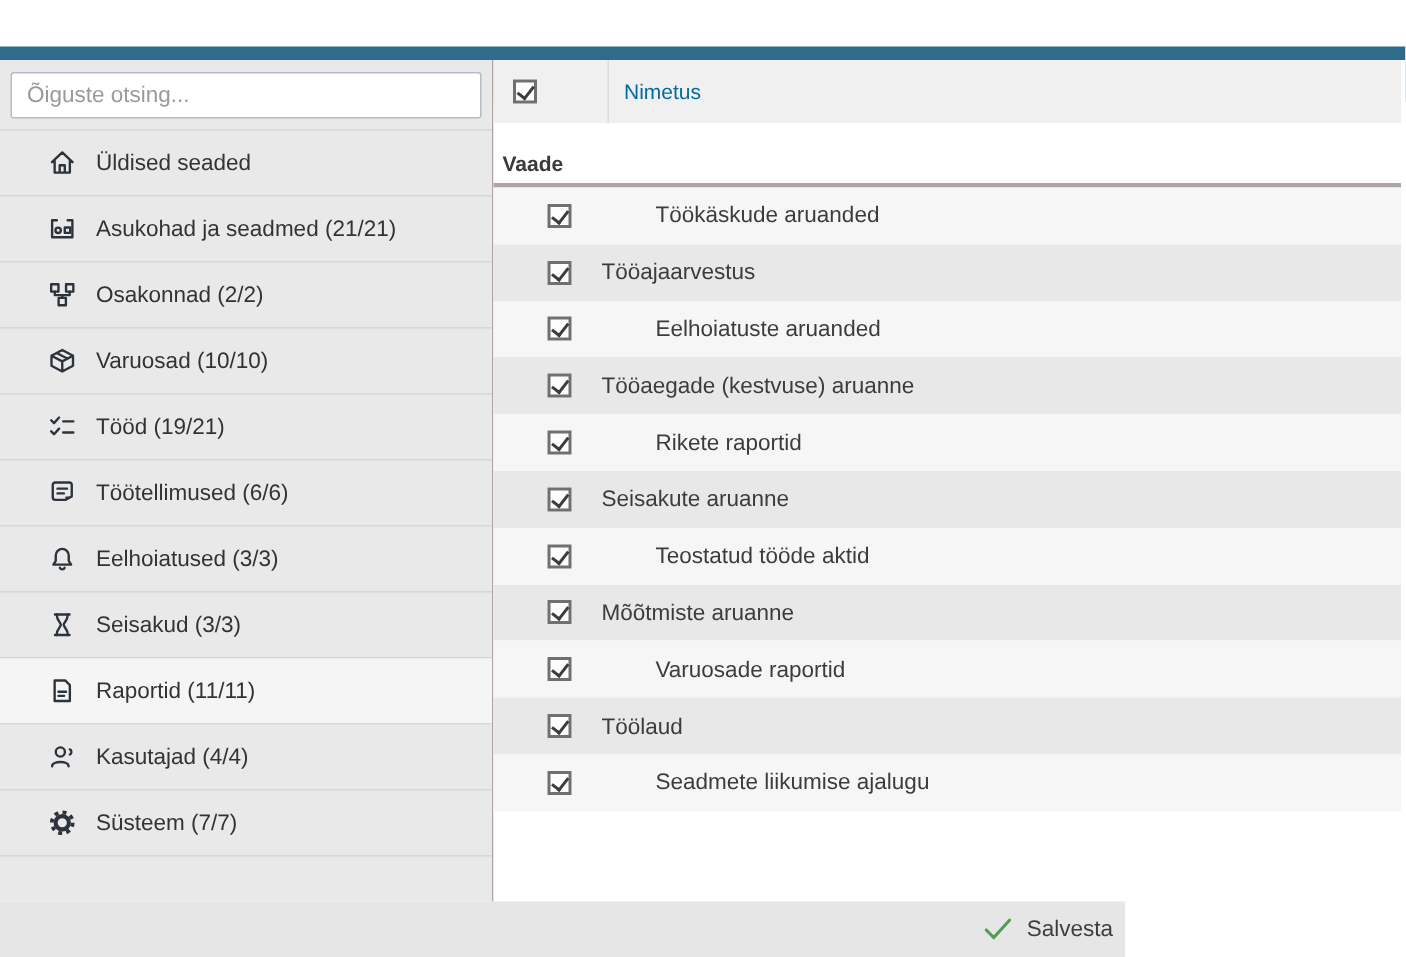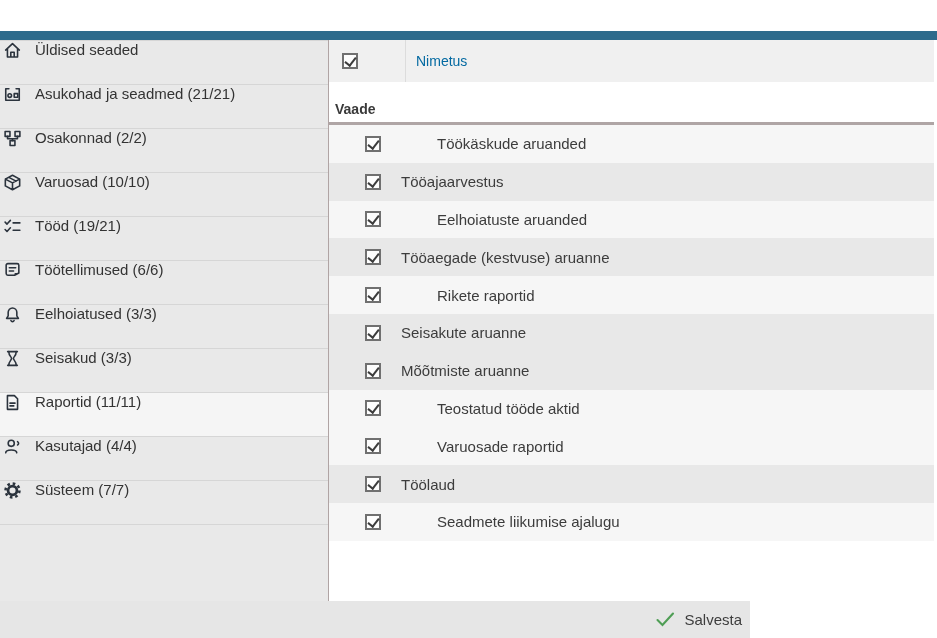--- a/index.html
+++ b/index.html
@@ -20,21 +20,21 @@
   .sidebar { width:329px; flex:0 0 329px; background:#e9e9e9; border-right:1px solid #b0a4a4; box-sizing:border-box; }
   .search-wrap { padding:8px 7px 7px 7px; }
   input.search {
     width:100%; height:31px; box-sizing:border-box; border:1px solid #b5bcc7;
     background:#fff; font-size:15px; padding:0 10px; color:#333; border-radius:2px; outline:none;
     font-family:"Liberation Sans","DejaVu Sans",sans-serif;
   }
   input.search::placeholder { color:#9a9a9a; }
   .side-items { border-top:1px solid #d6d6d6; }
   .side-item {
-    height:43px; display:flex; align-items:flex-start; gap:13px; padding-left:3px;
+    height:43px; display:flex; align-items:center; gap:13px; padding-left:32px;
     border-bottom:1px solid #d6d6d6; cursor:pointer;
   }
   .side-item.selected { background:#f5f5f5; }
   .side-icon { width:19px; height:19px; display:flex; align-items:center; justify-content:center; }
   .side-icon svg { display:block; }
   .side-label { font-size:15px; color:#333; white-space:nowrap; }
 
   .main { flex:1; background:#fff; padding-right:3px; box-sizing:border-box; display:flex; flex-direction:column; }
   .table-header { height:42px; background:#f0f0f0; display:flex; align-items:center; }
   .hdr-cb-cell { width:76px; flex:0 0 76px; padding-left:13px; box-sizing:border-box; display:flex; align-items:center; }
@@ -74,20 +74,23 @@
   <span class="title">Kasutajagrupp</span>
   <span class="close">
     <svg width="20" height="20" viewBox="0 0 20 20">
       <path d="M4.5 4.5 L15.5 15.5 M15.5 4.5 L4.5 15.5" stroke="#ffffff" stroke-width="1.8" stroke-linecap="round" fill="none"></path>
     </svg>
   </span>
 </div>
 
 <div class="content">
   <div class="sidebar">
+    <div class="search-wrap">
+      <input class="search" type="text" placeholder="Õiguste otsing..." style="">
+    </div>
     <div class="side-items">
         <div class="side-item">
           <span class="side-icon">
             <svg width="19" height="19" viewBox="0 0 18 18">
               <path fill="none" stroke="#2b333d" stroke-width="1.5" stroke-linejoin="round" stroke-linecap="round" d="M2.5 8.6 L9 2.5 L15.5 8.6 M4.2 7.2 V15.2 H13.8 V7.2 M7.4 15.2 V10.6 H10.6 V15.2"></path>
             </svg>
           </span>
           <span class="side-label">Üldised seaded</span>
         </div>
         <div class="side-item">
@@ -216,27 +219,27 @@
           <span class="row-label">Tööaegade (kestvuse) aruanne</span>
         </div>
         <div class="perm-row odd">
           <span class="cb checked"></span>
           <span class="row-label">Rikete raportid</span>
         </div>
         <div class="perm-row even">
           <span class="cb checked"></span>
           <span class="row-label">Seisakute aruanne</span>
         </div>
+        <div class="perm-row odd">
+          <span class="cb checked"></span>
+          <span class="row-label">Teostatud tööde aktid</span>
+        </div>
         <div class="perm-row even">
           <span class="cb checked"></span>
           <span class="row-label">Mõõtmiste aruanne</span>
-        </div>
-        <div class="perm-row odd">
-          <span class="cb checked"></span>
-          <span class="row-label">Teostatud tööde aktid</span>
         </div>
         <div class="perm-row odd">
           <span class="cb checked"></span>
           <span class="row-label">Varuosade raportid</span>
         </div>
         <div class="perm-row even">
           <span class="cb checked"></span>
           <span class="row-label">Töölaud</span>
         </div>
         <div class="perm-row odd">

